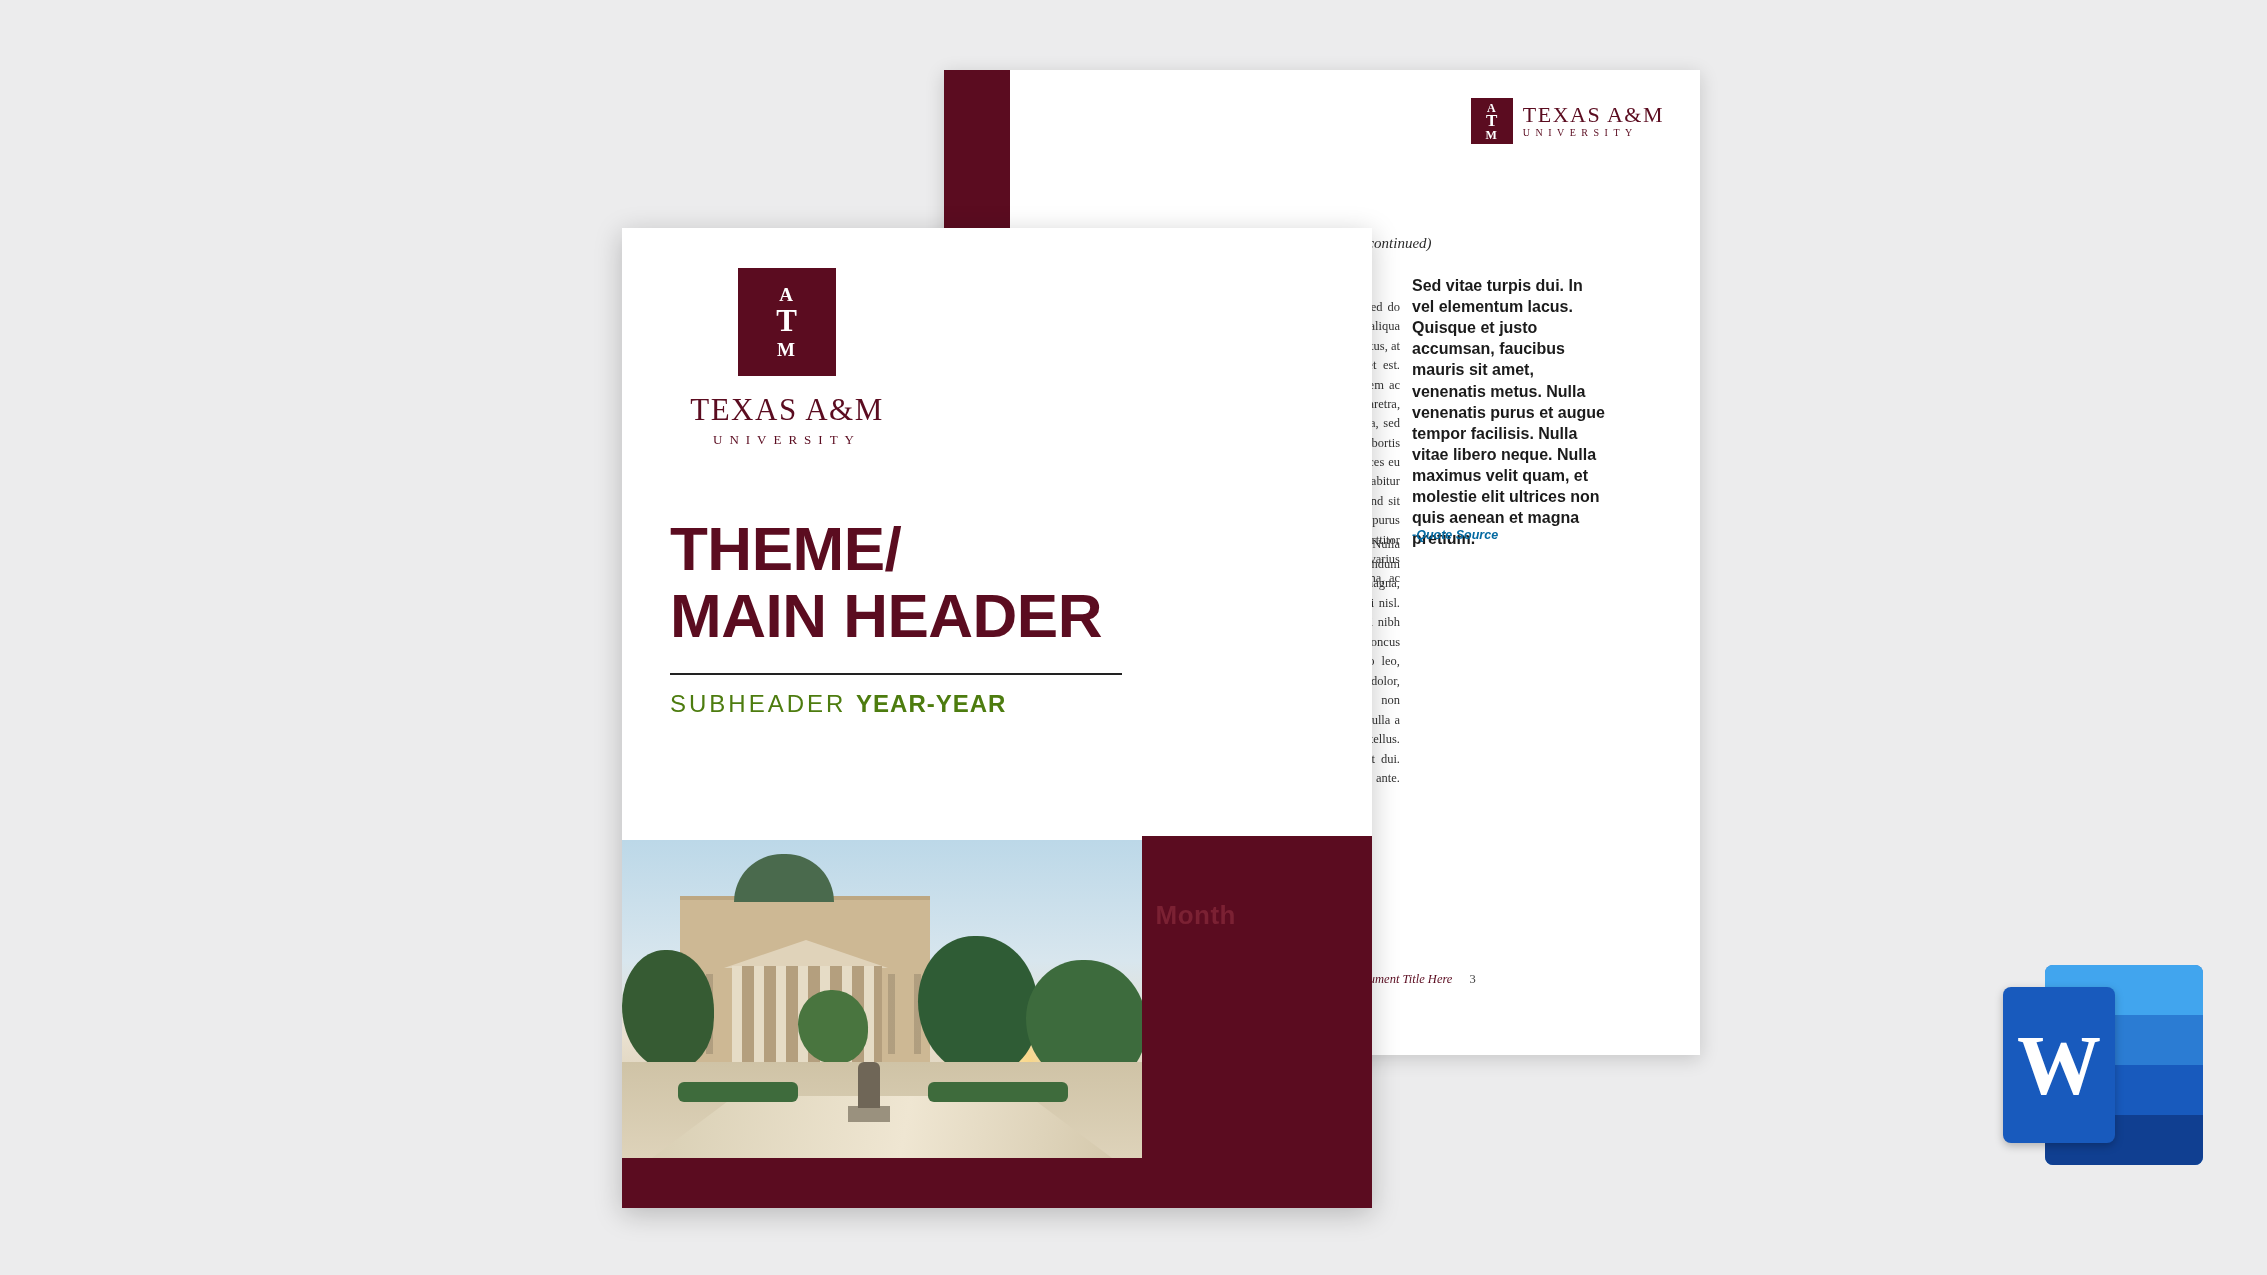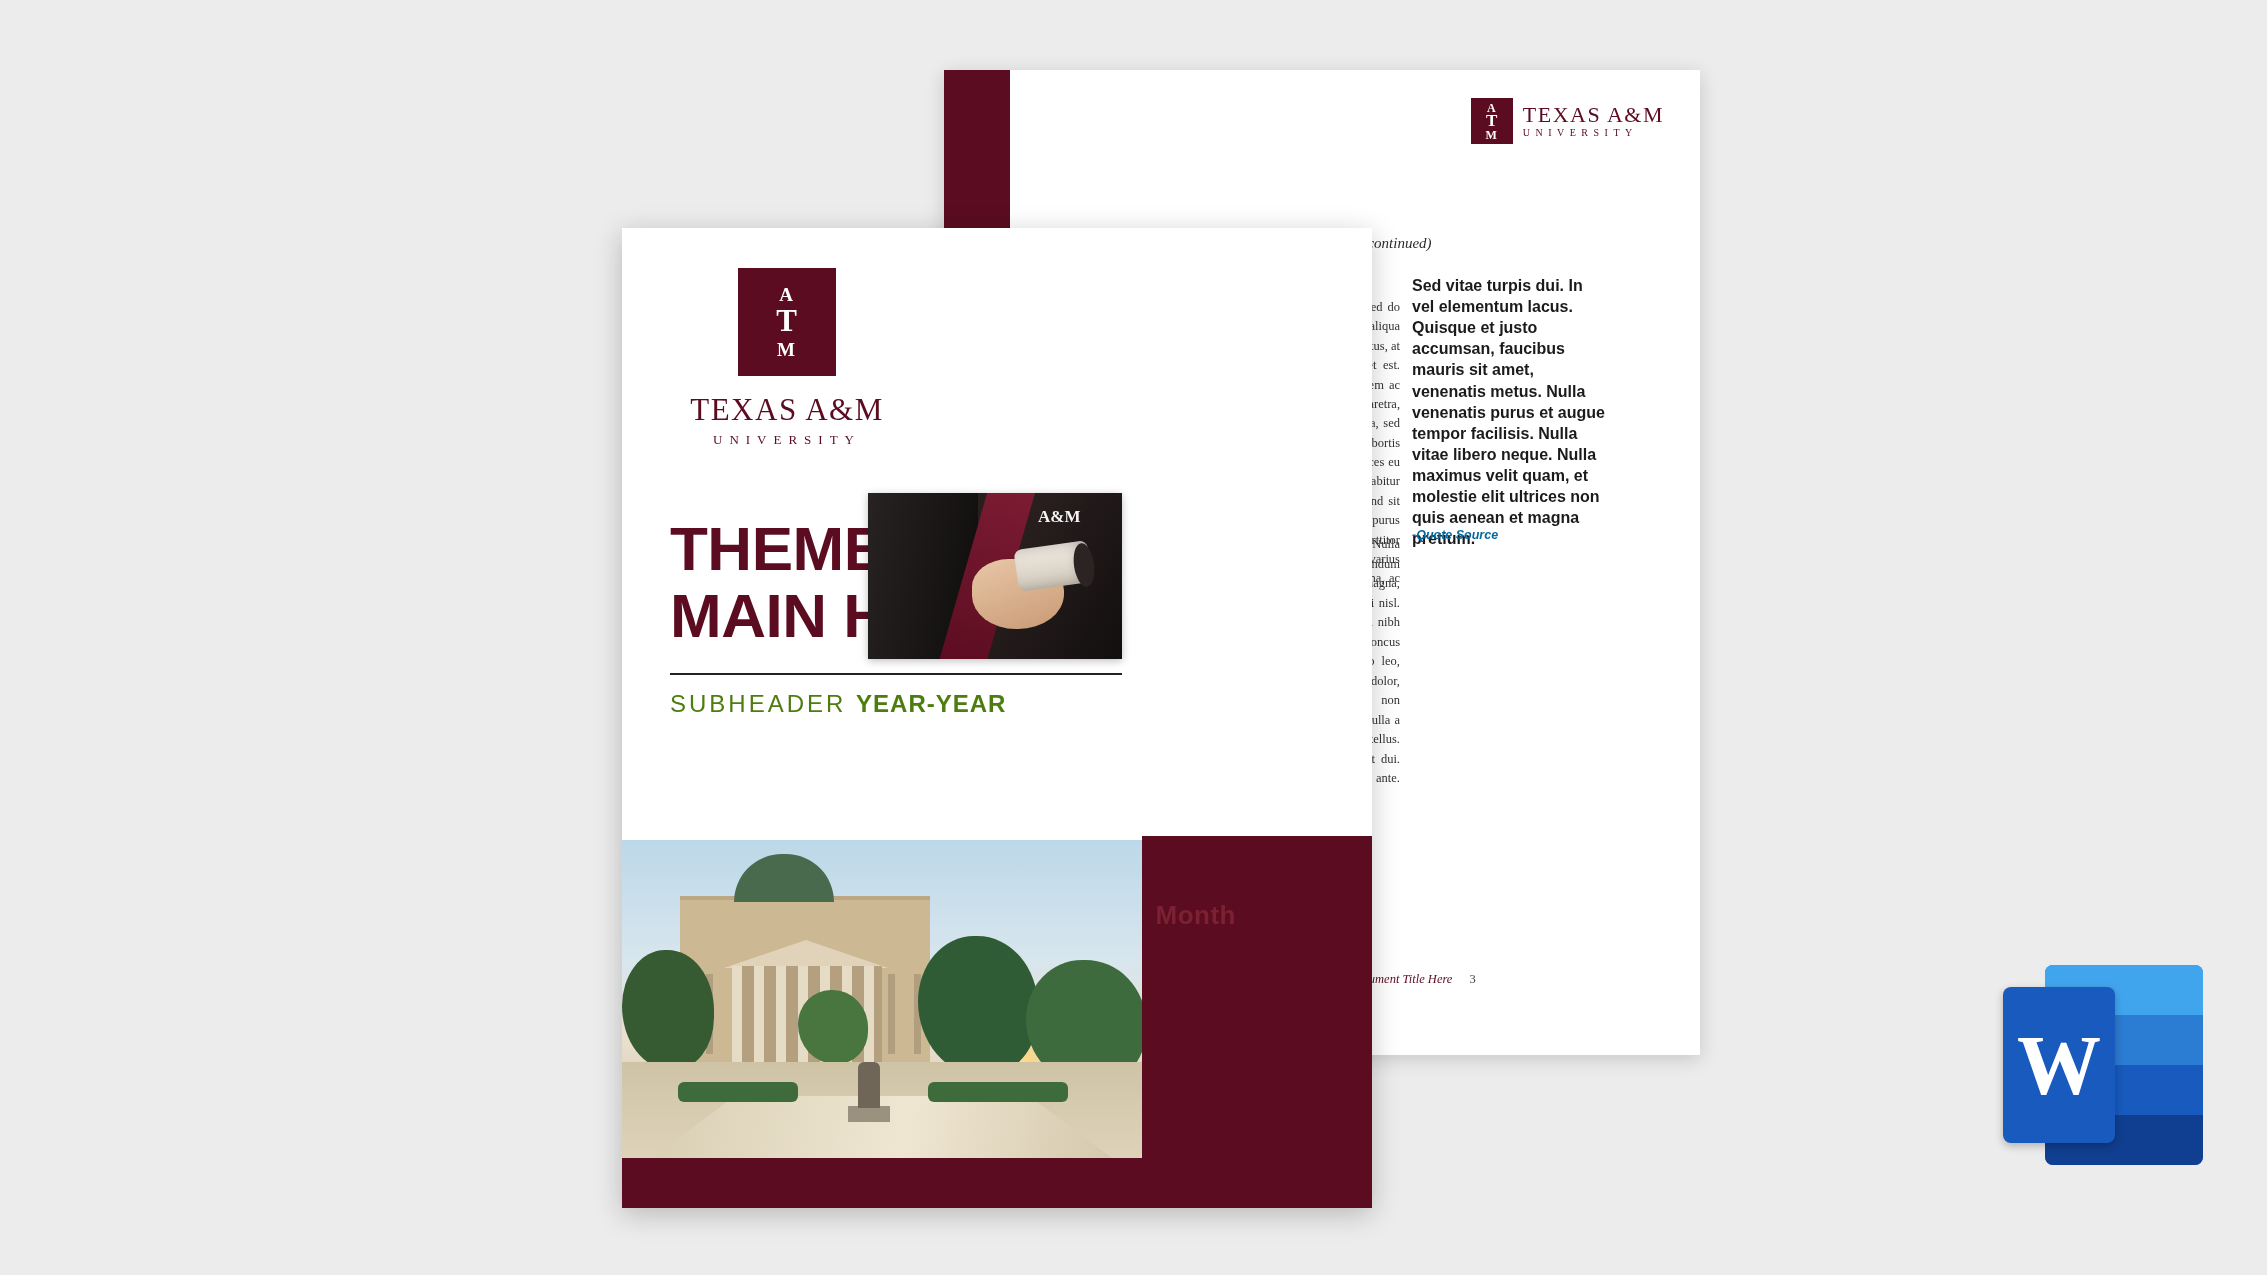--- a/index.html
+++ b/index.html
@@ -575,28 +575,20 @@
     <div class="tree t2"></div>
     <div class="tree t3"></div>
     <div class="plaza"></div>
     <div class="plaza-path"></div>
     <div class="hedge h1"></div>
     <div class="hedge h2"></div>
     <div class="statue-base"></div>
     <div class="statue"></div>
   </div>
 
-  <div class="diploma-photo">
-    <div class="gown"></div>
-    <div class="sash"></div>
-    <div class="sash-logo">A&amp;M</div>
-    <div class="hand"></div>
-    <div class="diploma-roll"></div>
-    <div class="diploma-end"></div>
-  </div>
 </div>
 
 <div class="word-icon">
   <div class="wi-back">
     <div class="b1"></div>
     <div class="b2"></div>
     <div class="b3"></div>
     <div class="b4"></div>
   </div>
   <div class="wi-front">W</div>

